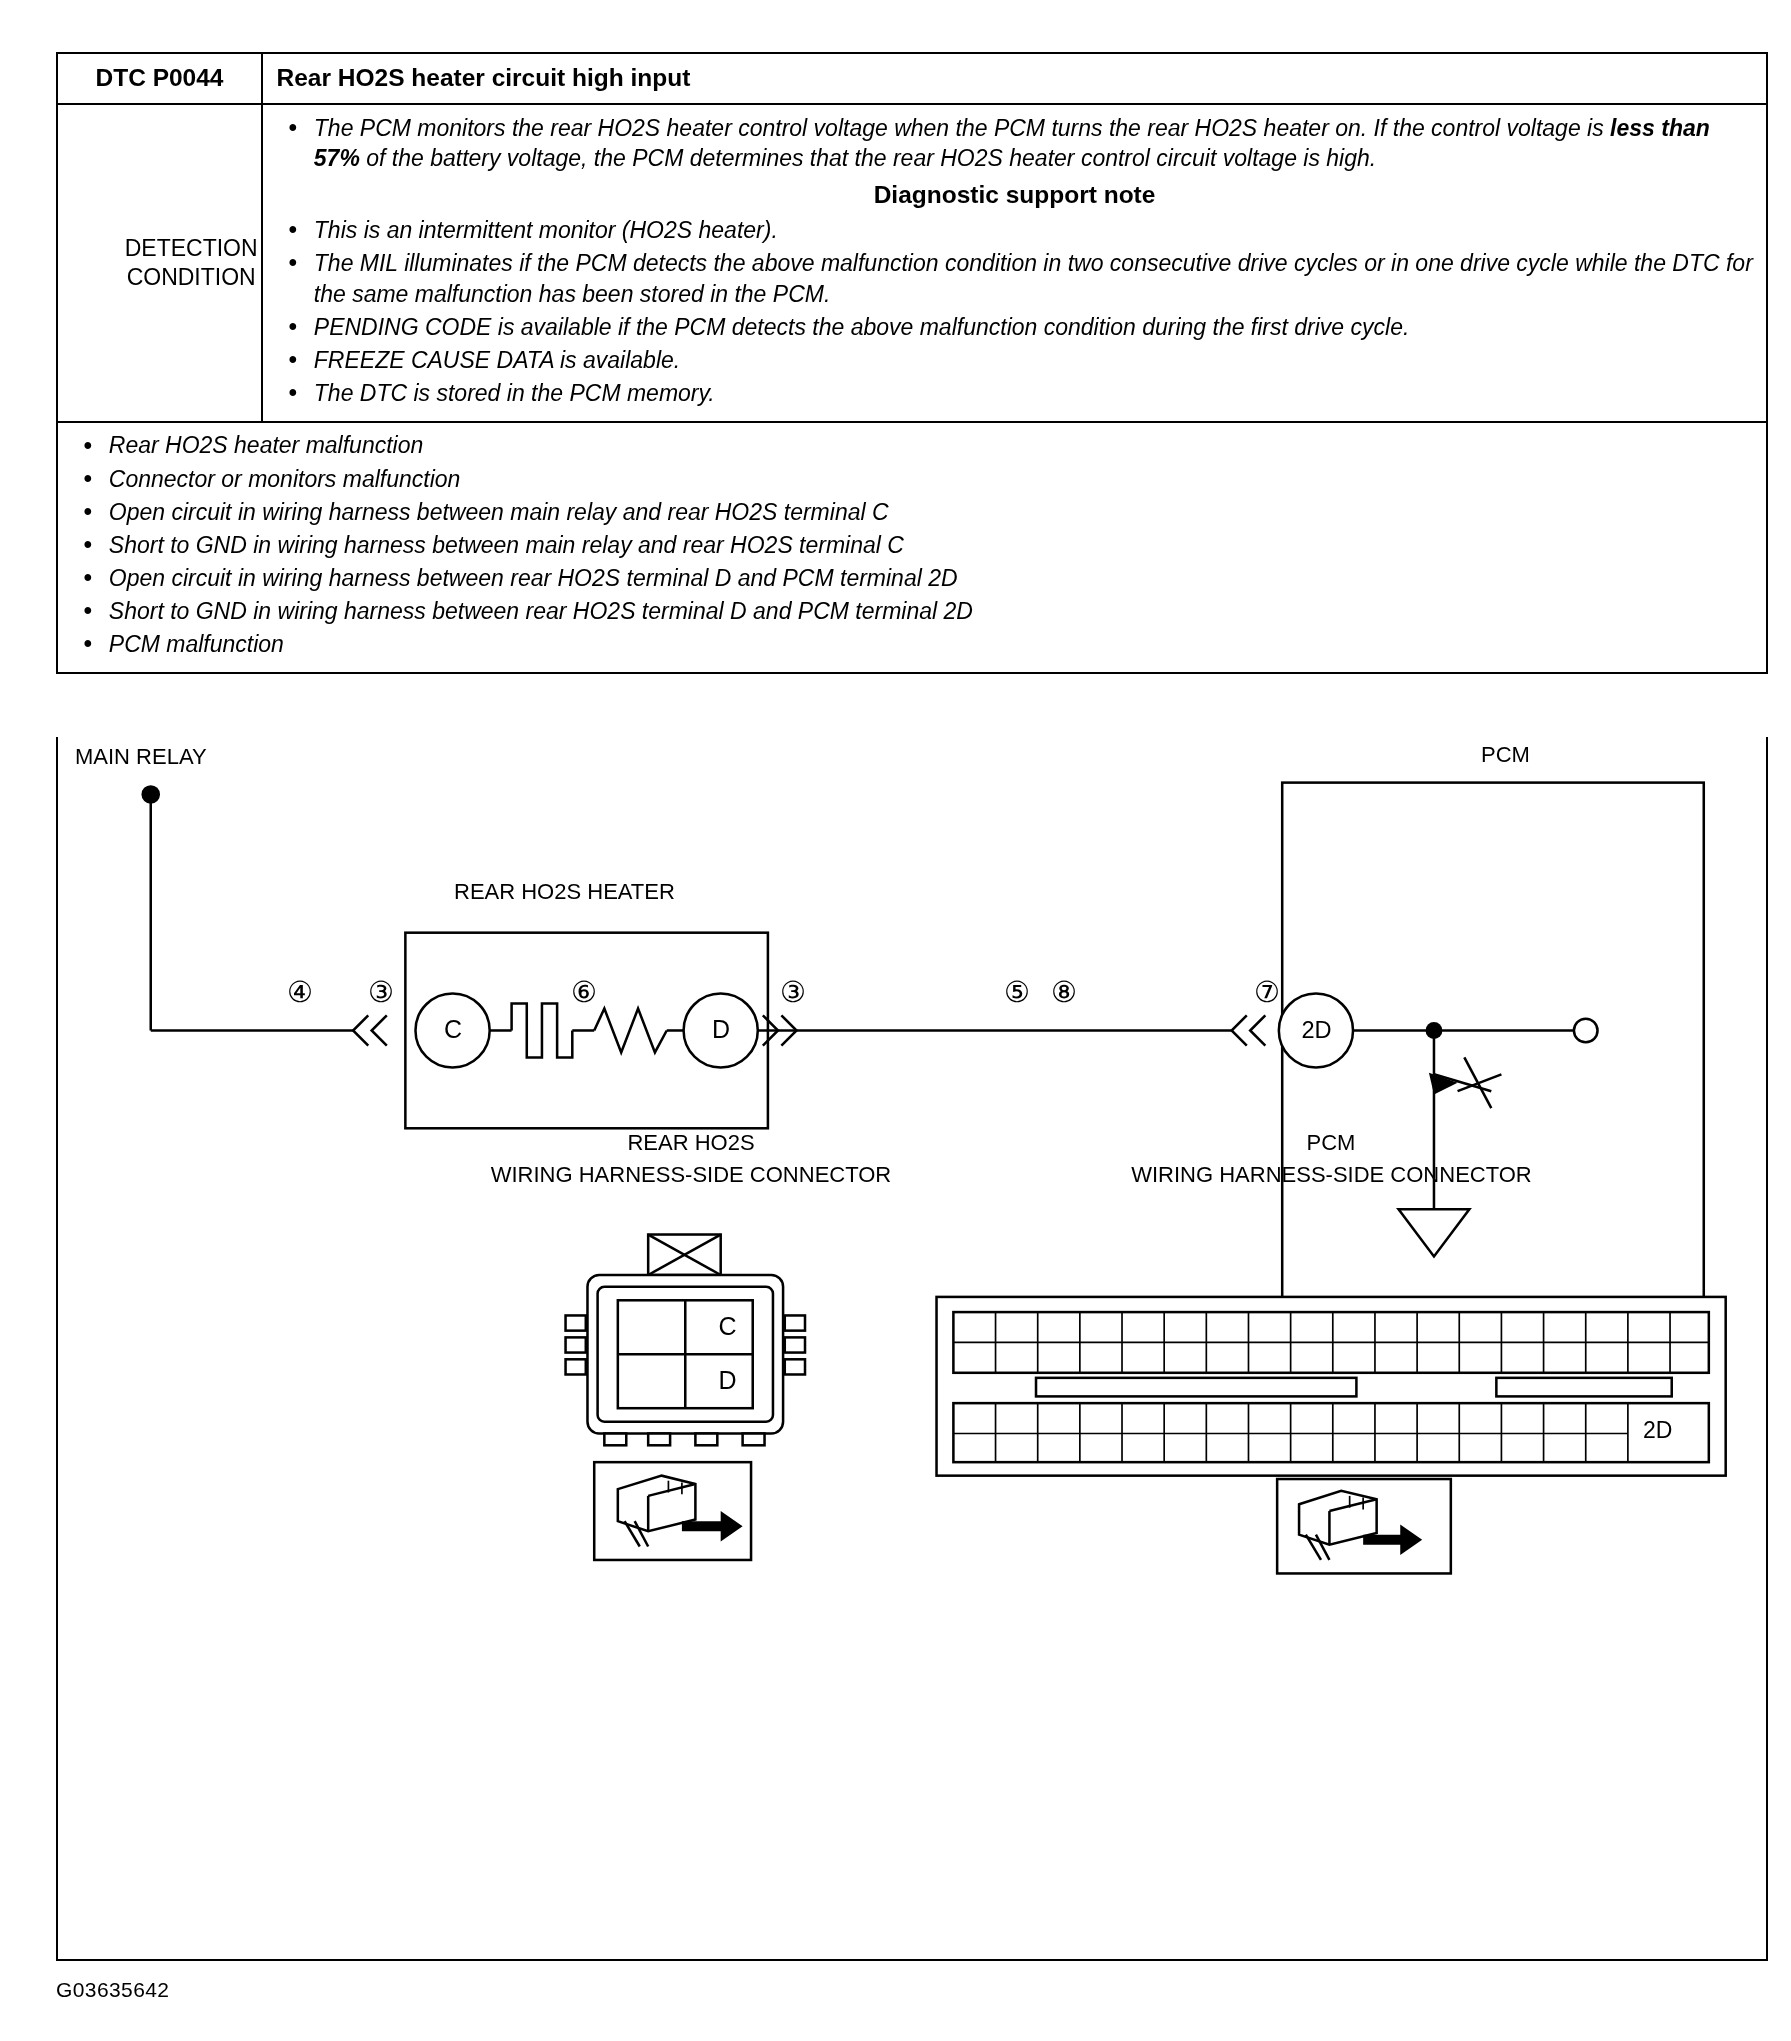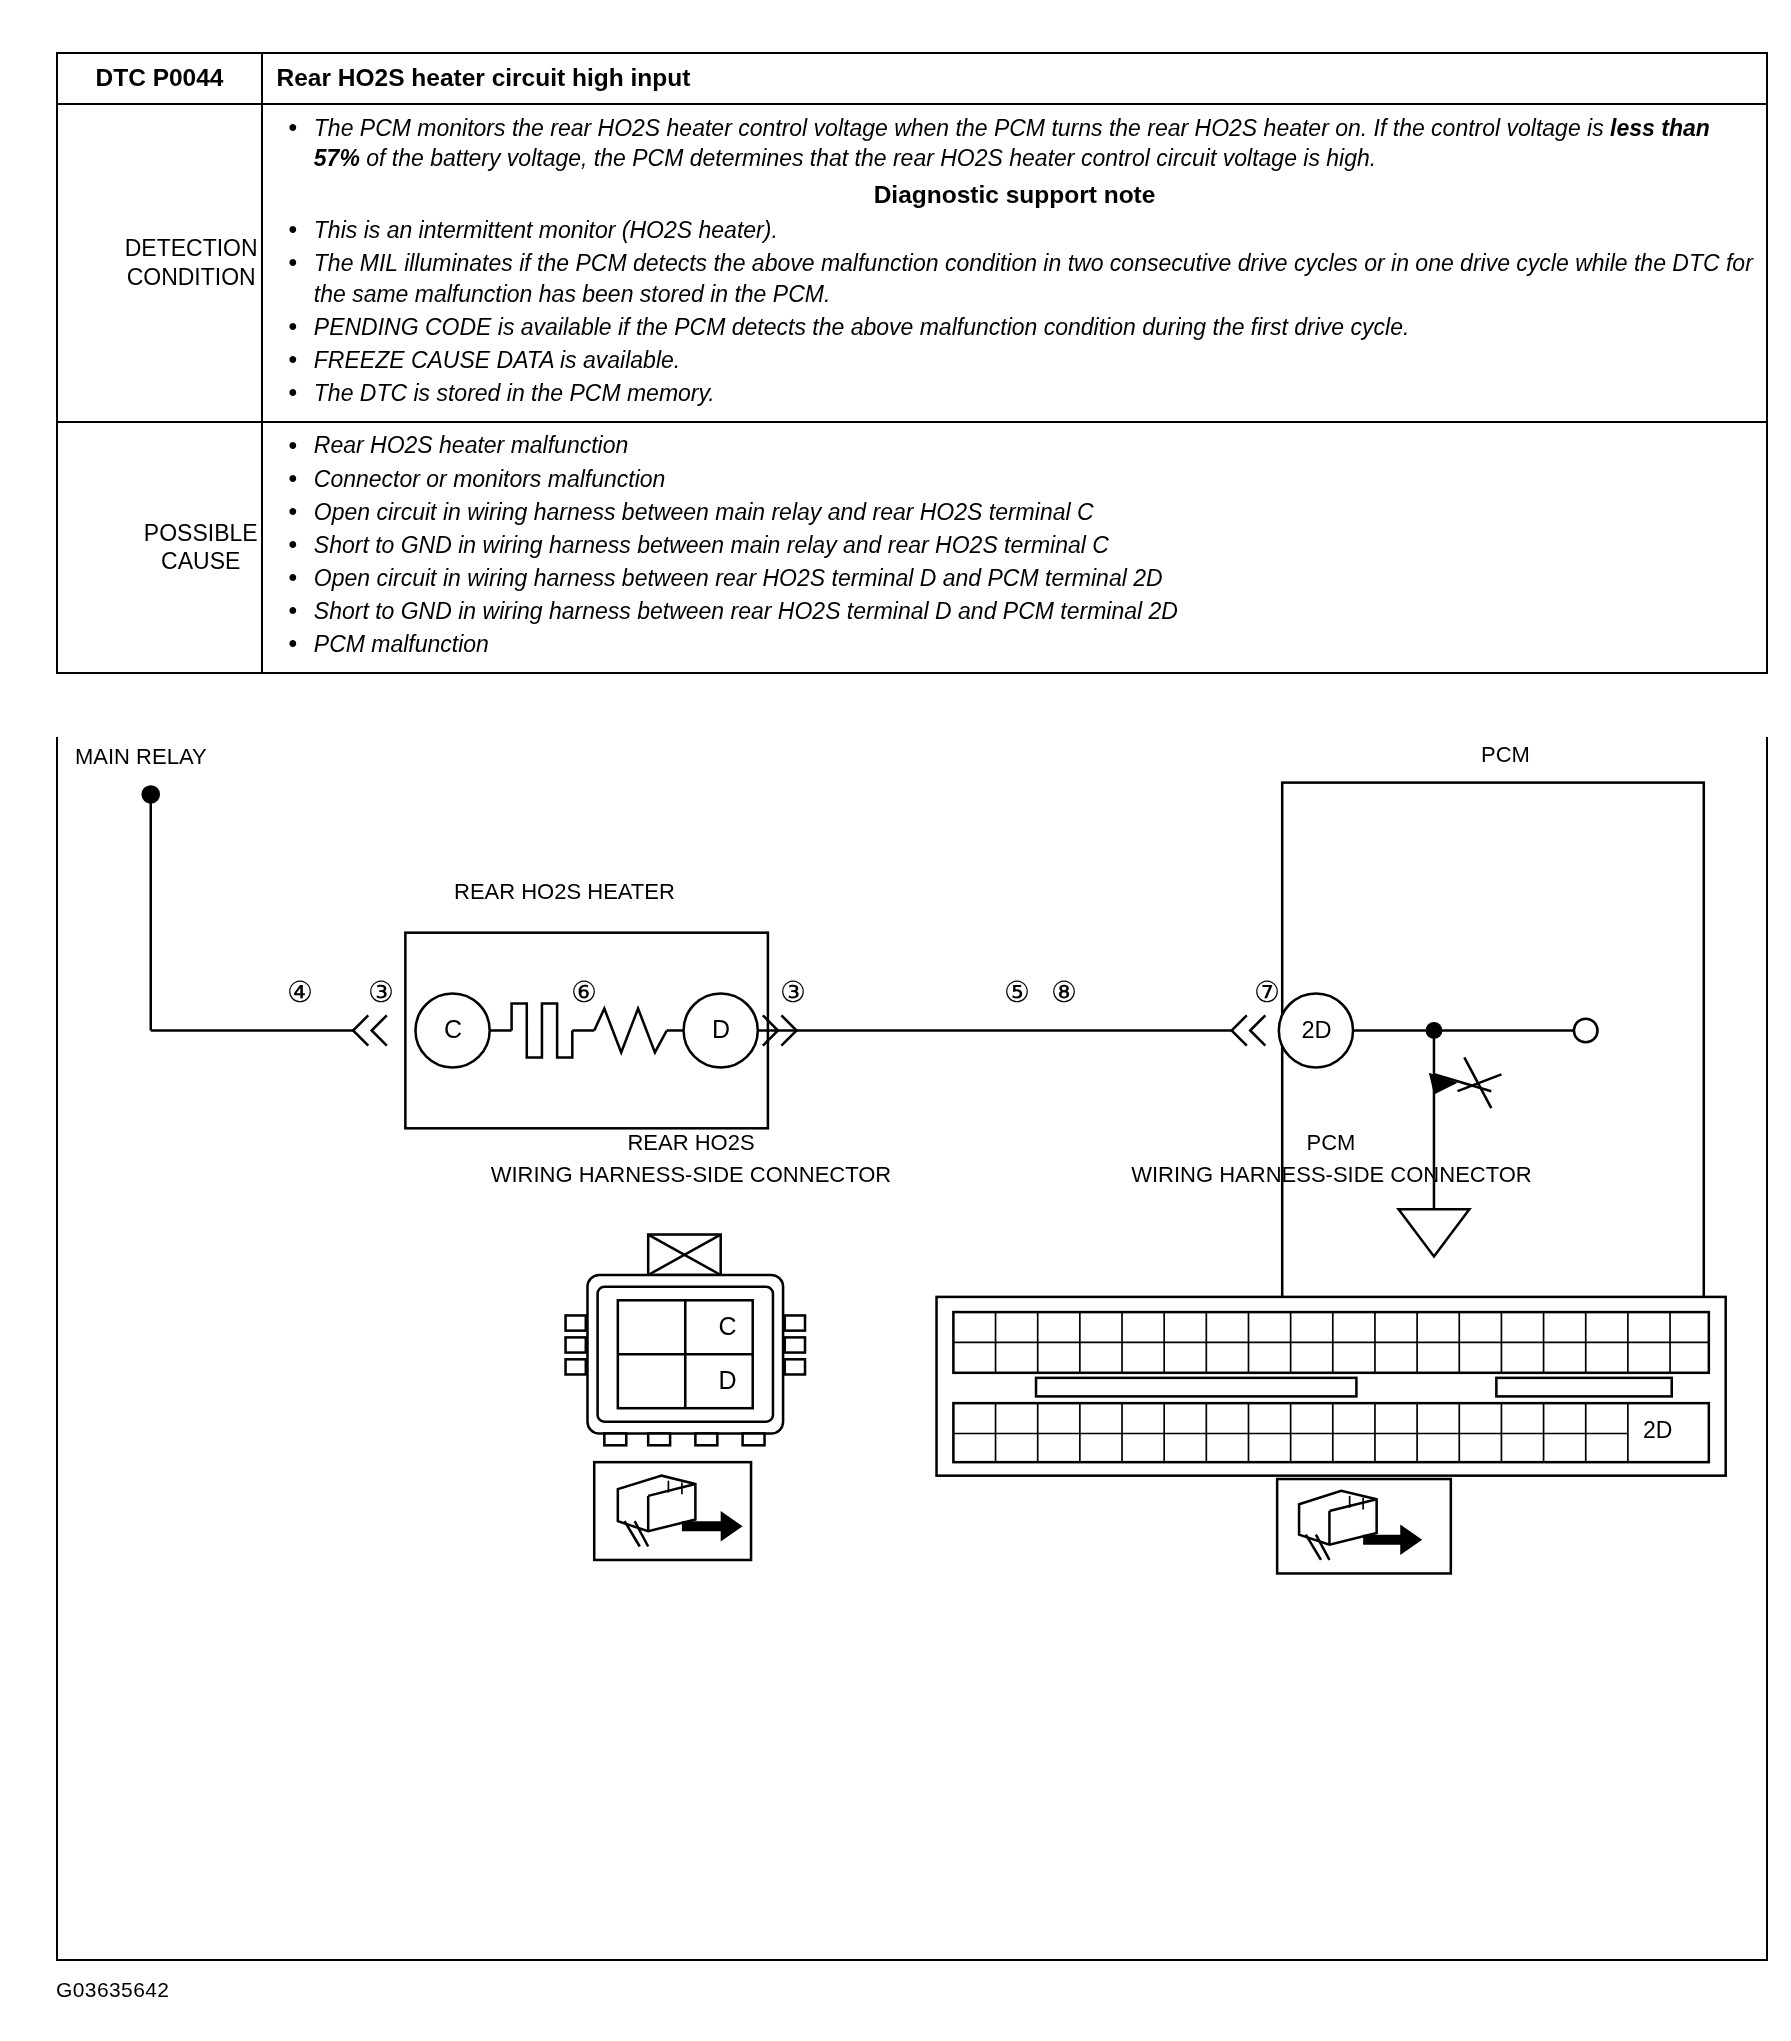--- a/index.html
+++ b/index.html
@@ -160,26 +160,20 @@
           <li>This is an intermittent monitor (HO2S heater).</li>
           <li>The MIL illuminates if the PCM detects the above malfunction condition in two consecutive drive cycles or in one drive cycle while the DTC for the same malfunction has been stored in the PCM.</li>
           <li>PENDING CODE is available if the PCM detects the above malfunction condition during the first drive cycle.</li>
           <li>FREEZE CAUSE DATA is available.</li>
           <li>The DTC is stored in the PCM memory.</li>
         </ul>
       </div>
     </div>
 
     <div class="trow">
-      <div class="tcell-label">
-        <div>
-          <div>POSSIBLE</div>
-          <div>CAUSE</div>
-        </div>
-      </div>
       <div class="tcell-body">
         <ul class="bul">
           <li>Rear HO2S heater malfunction</li>
           <li>Connector or monitors malfunction</li>
           <li>Open circuit in wiring harness between main relay and rear HO2S terminal C</li>
           <li>Short to GND in wiring harness between main relay and rear HO2S terminal C</li>
           <li>Open circuit in wiring harness between rear HO2S terminal D and PCM terminal 2D</li>
           <li>Short to GND in wiring harness between rear HO2S terminal D and PCM terminal 2D</li>
           <li>PCM malfunction</li>
         </ul>

